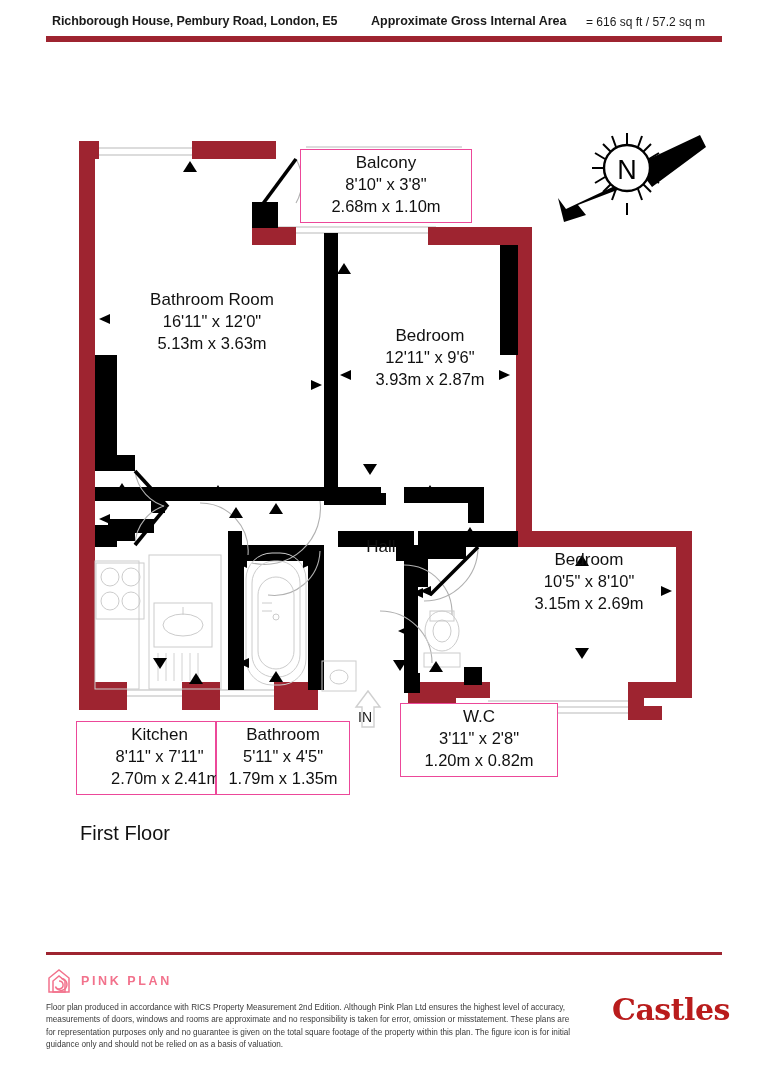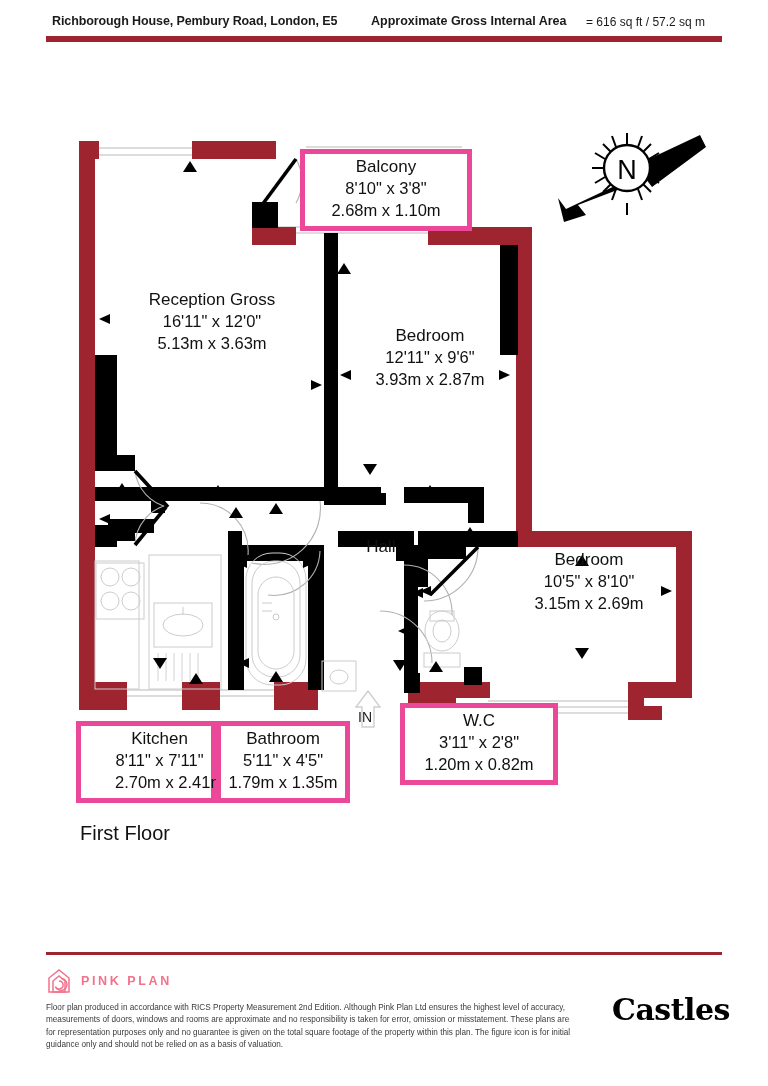--- a/index.html
+++ b/index.html
@@ -69,21 +69,21 @@
     position: absolute;
     text-align: center;
     color: #111111;
     line-height: 1.32;
     white-space: nowrap;
   }
   .roomlabel .rname { font-size: 17px; }
   .roomlabel .rdim  { font-size: 16.5px; }
   .roomlabel.boxed {
     background: #ffffff;
-    border: 5px solid #ec4899;
+    border: 1px solid #ec4899;
     padding: 2px 7px 4px 7px;
   }
   .roomlabel.plain { background: transparent; }
 
   #label-balcony   { left: 300px; top: 149px; width: 172px; }
   #label-reception { left: 124px; top: 289px; width: 176px; }
   #label-bedroom1  { left: 348px; top: 325px; width: 164px; }
   #label-hall      { left: 344px; top: 536px; width: 74px; }
   #label-bedroom2  { left: 508px; top: 549px; width: 162px; }
   #label-kitchen   { left: 76px;  top: 721px; width: 140px; padding-left: 34px; }
@@ -137,21 +137,21 @@
     color: #3a3a3a;
     text-align: left;
   }
   #castles {
     position: absolute;
     left: 612px; top: 992px;
     font-family: "DejaVu Serif", serif;
     font-size: 30px;
     font-weight: bold;
     font-style: normal;
-    color: #000000;
+    color: #b91c1c;
     letter-spacing: -0.5px;
   }
 </style>
 </head>
 <body>
 
 <div id="page">
 
   <div id="header">
     <div id="header-title">Richborough House, Pembury Road, London, E5</div>
@@ -405,21 +405,21 @@
 
   </svg>
 
   <div class="roomlabel boxed" id="label-balcony">
     <div class="rname">Balcony</div>
     <div class="rdim">8'10" x 3'8"</div>
     <div class="rdim">2.68m x 1.10m</div>
   </div>
 
   <div class="roomlabel plain" id="label-reception">
-    <div class="rname">Reception Gross</div>
+    <div class="rname">Bathroom Room</div>
     <div class="rdim">16'11" x 12'0"</div>
     <div class="rdim">5.13m x 3.63m</div>
   </div>
 
   <div class="roomlabel plain" id="label-bedroom1">
     <div class="rname">Bedroom</div>
     <div class="rdim">12'11" x 9'6"</div>
     <div class="rdim">3.93m x 2.87m</div>
   </div>
 

